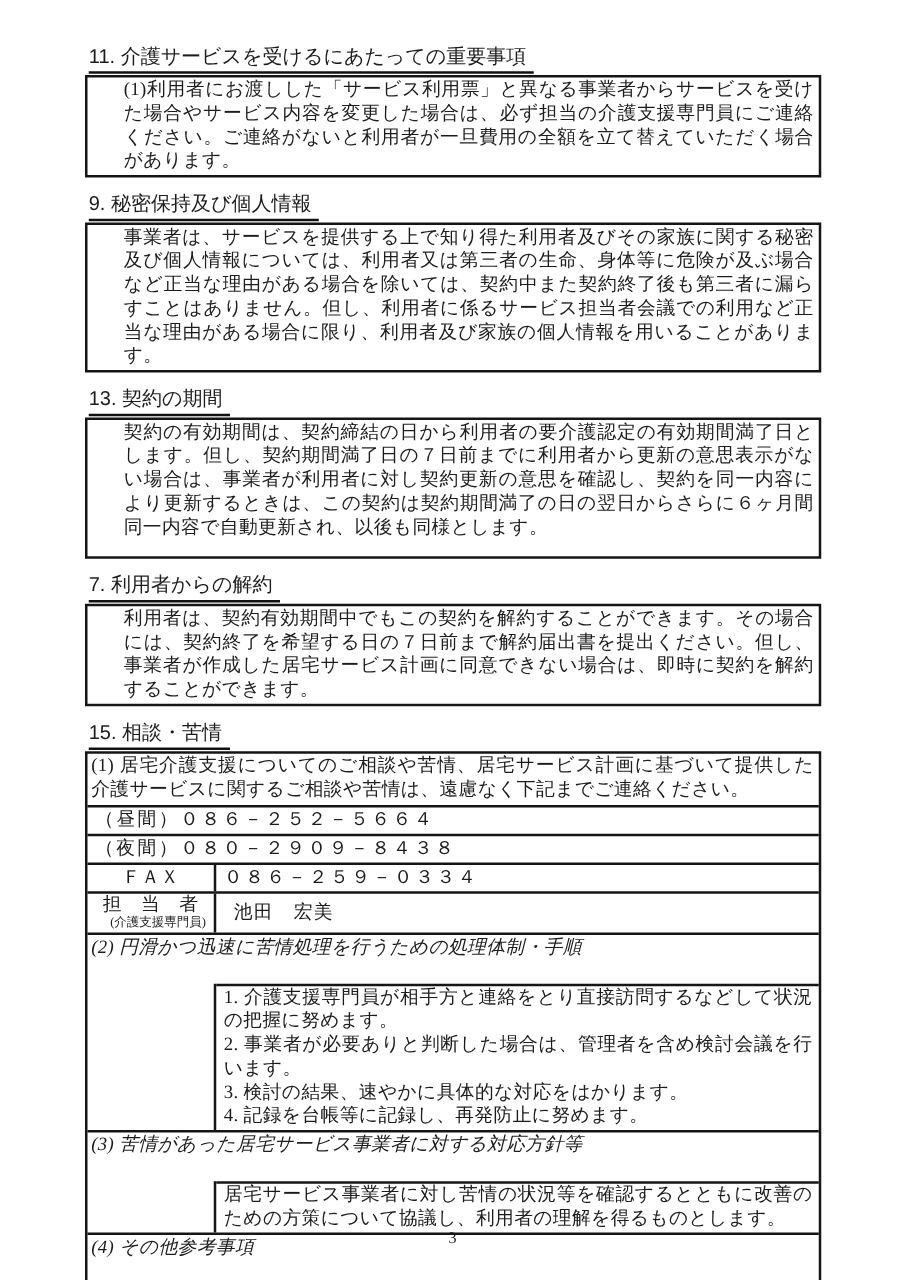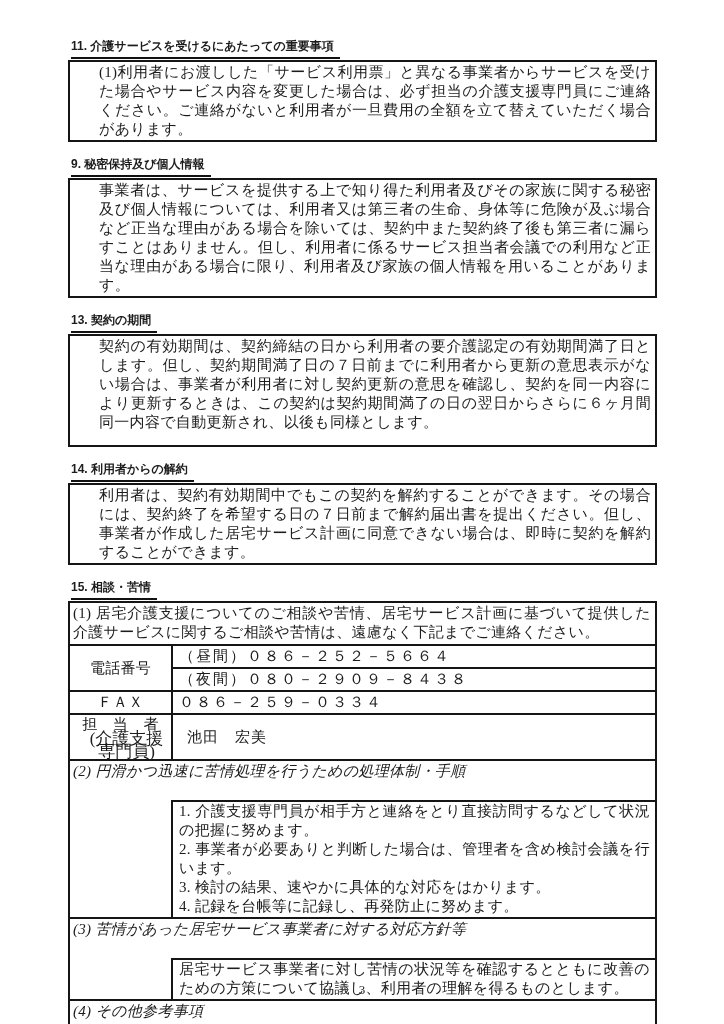--- a/index.html
+++ b/index.html
@@ -14,22 +14,22 @@
     overflow:hidden;
   }
   .content {
     position:absolute;
     left:68px; top:36px;
     width:589px;
   }
   .section { margin-bottom:12px; }
   .sec-title {
     font-family:"Liberation Sans","DejaVu Sans",sans-serif;
-    font-weight:bold;
-    font-size:12px;
+    font-weight:normal;
+    font-size:16px;
     line-height:20px;
     display:inline-block;
     margin:0 0 1px 3px;
     border-bottom:2.5px solid #111;
     padding:0 6px 1px 0;
   }
   .box {
     border:2px solid #151515;
     font-size:15px;
     line-height:19px;
@@ -46,21 +46,21 @@
     width:103px; flex-shrink:0;
     border-right:2px solid #151515;
     text-align:center;
     display:flex; flex-direction:column; justify-content:center;
     padding:1px 0;
   }
   .c-vals { flex:1; }
   .c-val { padding:1px 6px; letter-spacing:2px; }
   .c-val.inner-top { border-top:2px solid #151515; }
   .staff-row .c-label { line-height:16px;justify-content:center; }
-  .staff-sub { font-size:17px; line-height:13px; letter-spacing:0;padding-left:12px; }
+  .staff-sub { font-size:10px; line-height:13px; letter-spacing:0;padding-left:12px; }
   .staff-name { display:flex; align-items:center; padding-left:14px; letter-spacing:1px; }
 
   .sub { border-top:2px solid #151515; }
   .sub-heading { padding:1px 4px 19px 3px;font-style:italic; }
   .sub-body { display:flex; }
   .sub-spacer { width:103px; flex-shrink:0; border-right:2px solid #151515; }
   .sub-items { flex:1; border-top:2px solid #151515; padding:0 5px 1px 6px; }
   .sub-item { text-align:justify; }
 
   .page-number {
@@ -92,35 +92,34 @@
     </div>
 
     <div class="section">
       <div class="sec-title">13. 契約の期間</div>
       <div class="box simple pad-bottom">
         <p>契約の有効期間は、契約締結の日から利用者の要介護認定の有効期間満了日とします。但し、契約期間満了日の７日前までに利用者から更新の意思表示がない場合は、事業者が利用者に対し契約更新の意思を確認し、契約を同一内容により更新するときは、この契約は契約期間満了の日の翌日からさらに６ヶ月間同一内容で自動更新され、以後も同様とします。</p>
       </div>
     </div>
 
     <div class="section">
-      <div class="sec-title">14. 利用者からの解約</div>
+      <div class="sec-title">7. 利用者からの解約</div>
       <div class="box simple">
         <p>利用者は、契約有効期間中でもこの契約を解約することができます。その場合には、契約終了を希望する日の７日前まで解約届出書を提出ください。但し、事業者が作成した居宅サービス計画に同意できない場合は、即時に契約を解約することができます。</p>
       </div>
     </div>
 
     <div class="section">
       <div class="sec-title">15. 相談・苦情</div>
       <div class="box">
 
         <div class="s15-intro">(1) 居宅介護支援についてのご相談や苦情、居宅サービス計画に基づいて提供した介護サービスに関するご相談や苦情は、遠慮なく下記までご連絡ください。</div>
 
         <div class="contact">
           <div class="contact-row">
-            <div class="c-label">電話番号</div>
             <div class="c-vals">
               <div class="c-val">（昼間）０８６－２５２－５６６４</div>
               <div class="c-val inner-top">（夜間）０８０－２９０９－８４３８</div>
             </div>
           </div>
           <div class="contact-row">
             <div class="c-label">ＦＡＸ</div>
             <div class="c-vals">
               <div class="c-val">０８６－２５９－０３３４</div>
             </div>

